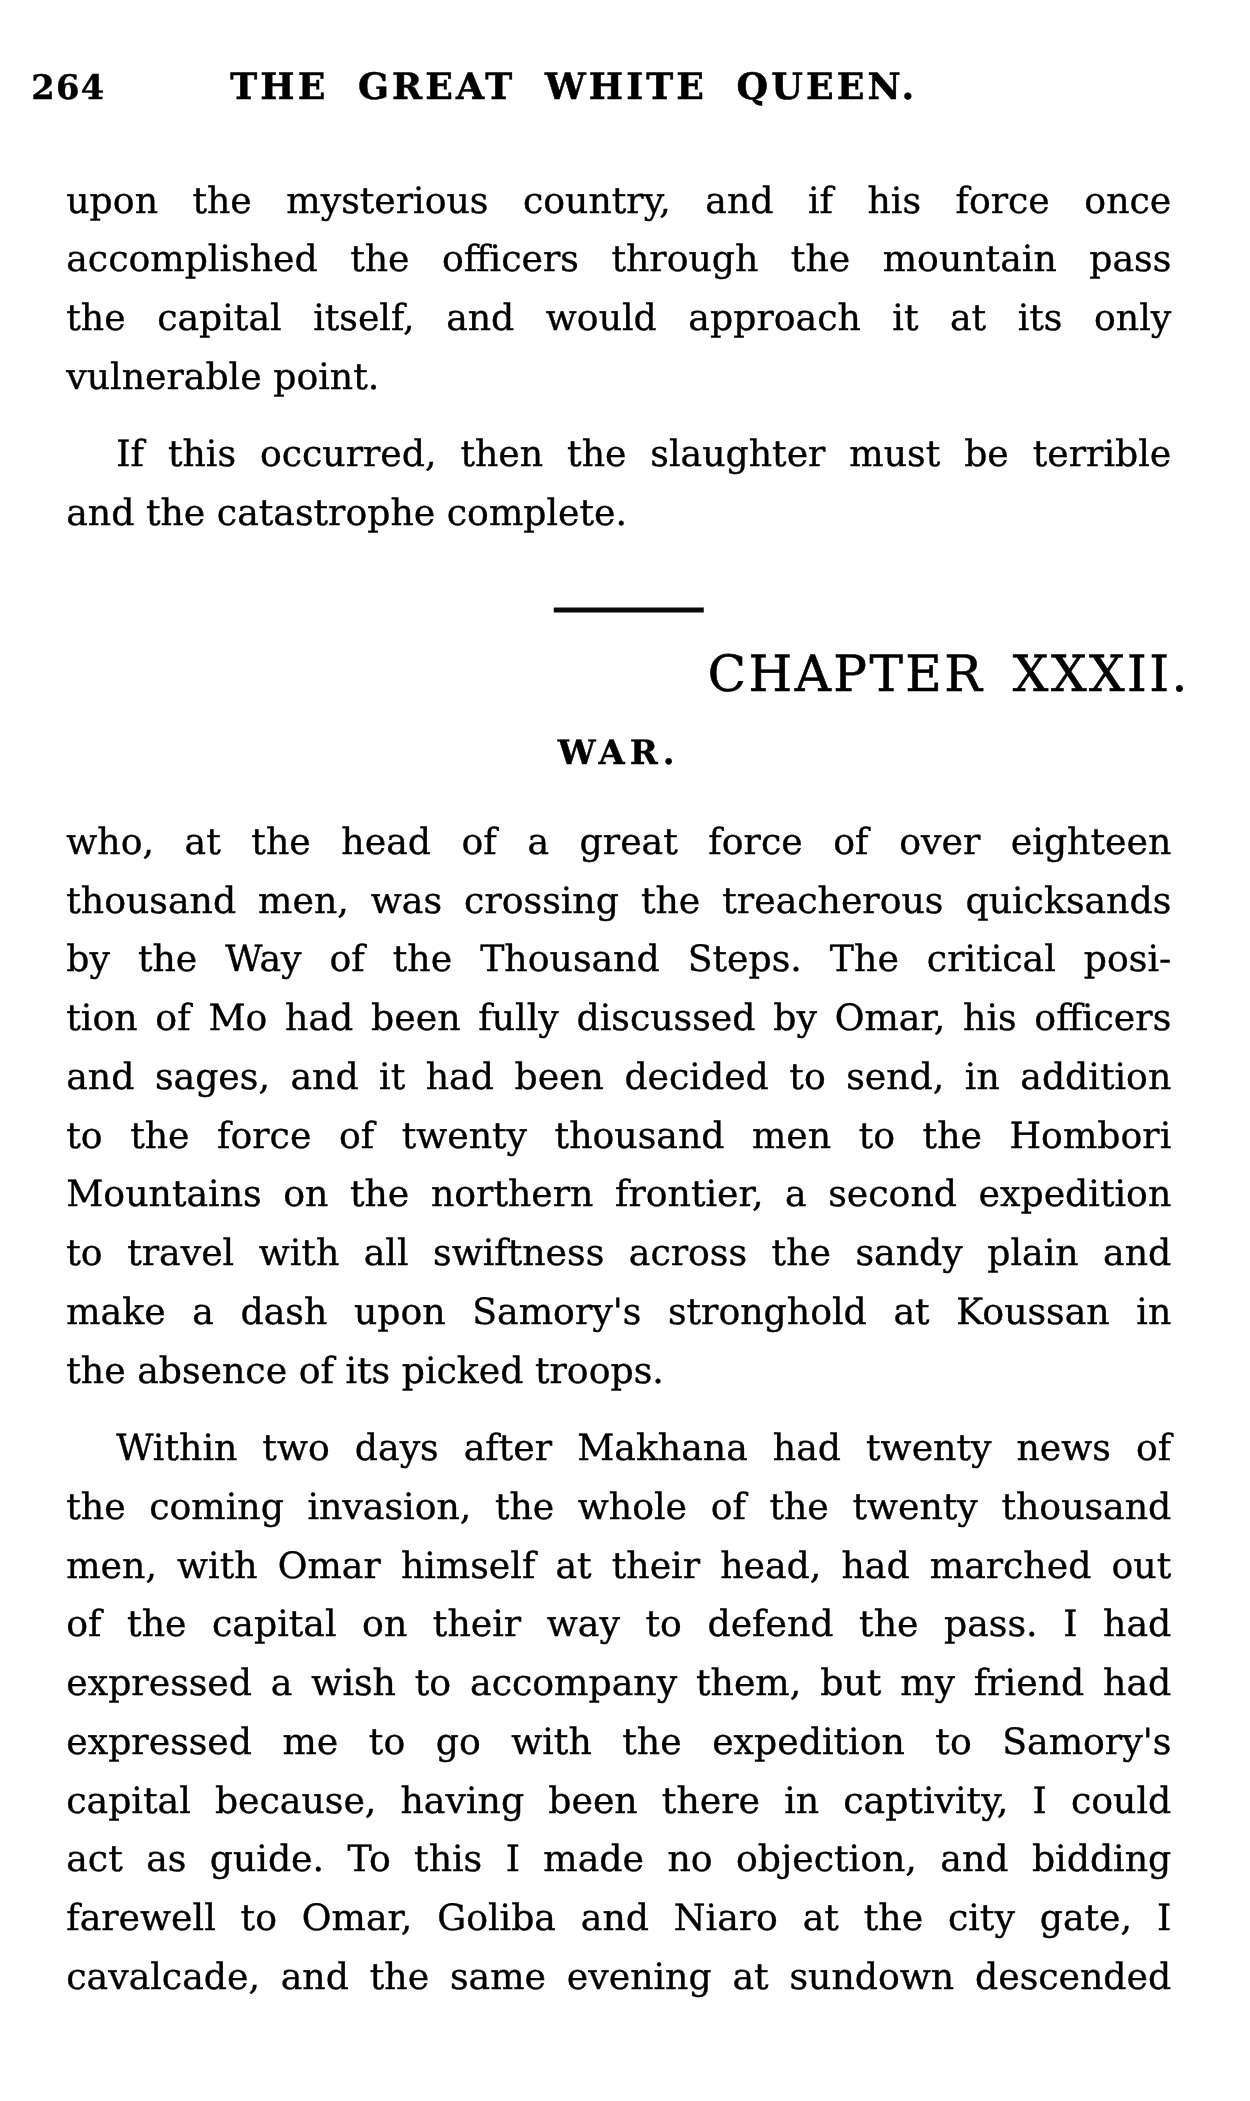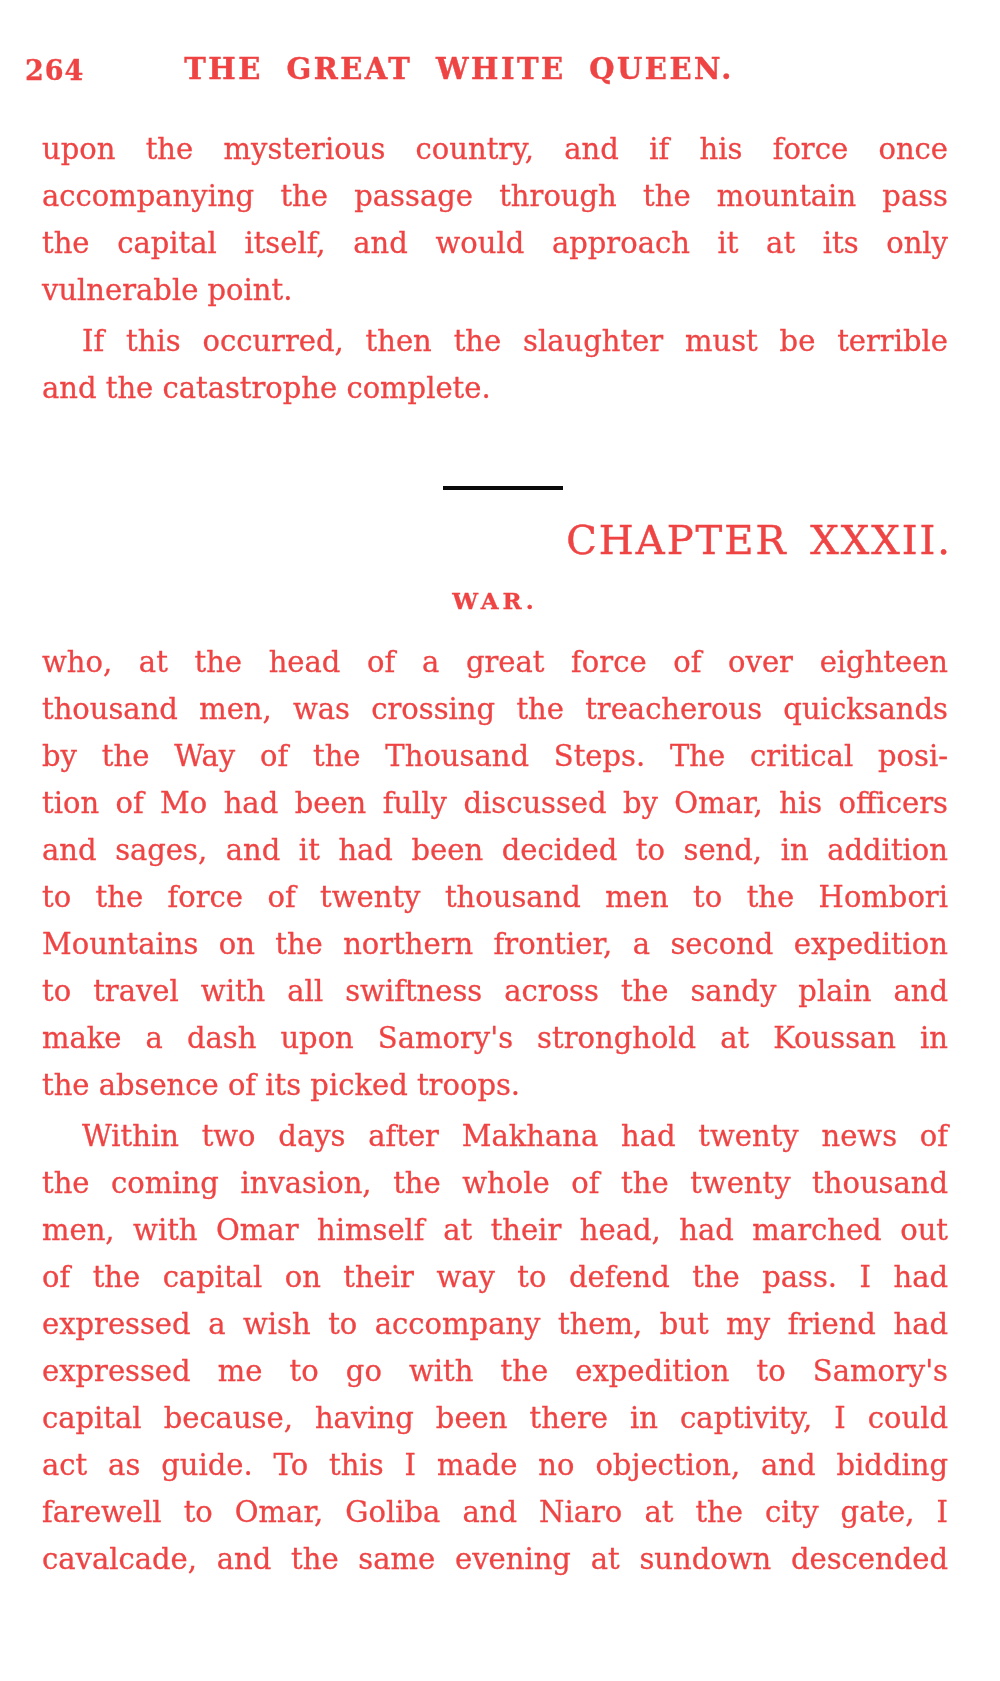--- a/index.html
+++ b/index.html
@@ -6,21 +6,21 @@
   html, body { margin: 0; padding: 0; }
   body {
     width: 1000px; height: 1681px;
     background: #ffffff;
     font-family: "DejaVu Serif", "Liberation Serif", serif;
   }
   .page {
     position: relative;
     width: 1000px; height: 1681px;
     background: #ffffff;
-    color: #ef4444;
+    color: #000000;
     overflow: hidden;
   }
   
   .header {
     position: absolute;
     top: 52px; left: 0;
     width: 918px; height: 40px;
   }
   .pageno {
     position: absolute;
@@ -39,21 +39,21 @@
     -webkit-text-stroke: 0.4px currentColor;
   }
   
   .textcol {
     position: absolute;
     left: 38px;
     width: 914px;
   }
   .body1 { top: 122px; }
   .body2 { top: 635px; }
-  .para { margin: 4px; }
+  .para { margin: 15px; }
   .line {
     font-size: 29px;
     line-height: 47px;
     height: 47px;
     text-align: justify;
     text-align-last: justify;
     white-space: normal;
     -webkit-text-stroke: 0.3px currentColor;
   }
   .line.flush-left {
@@ -81,40 +81,40 @@
     font-weight: normal;
     letter-spacing: 2px;
     word-spacing: 8px;
     -webkit-text-stroke: 0.5px currentColor;
   }
   .chapter-sub {
     position: absolute;
     top: 587px; left: 38px;
     width: 914px;
     text-align: center;
-    font-size: 23px;
+    font-size: 27px;
     font-weight: bold;
     letter-spacing: 4px;
     -webkit-text-stroke: 0.3px currentColor;
   }
 </style>
 </head>
 <body>
 
 <div class="page">
 
   <div class="header">
     <span class="pageno">264</span>
     <div class="running-title">THE GREAT WHITE QUEEN.</div>
   </div>
 
   <div class="textcol body1">
       <div class="para">
         <div class="line">upon the mysterious country, and if his force once</div>
-        <div class="line">accompanying the passage through the mountain pass</div>
+        <div class="line">accomplished the officers through the mountain pass</div>
         <div class="line">the capital itself, and would approach it at its only</div>
         <div class="line flush-left">vulnerable point.</div>
       </div>
       <div class="para">
         <div class="line indent">If this occurred, then the slaughter must be terrible</div>
         <div class="line flush-left">and the catastrophe complete.</div>
       </div>
     </div>
 
   <div class="divider"></div>

